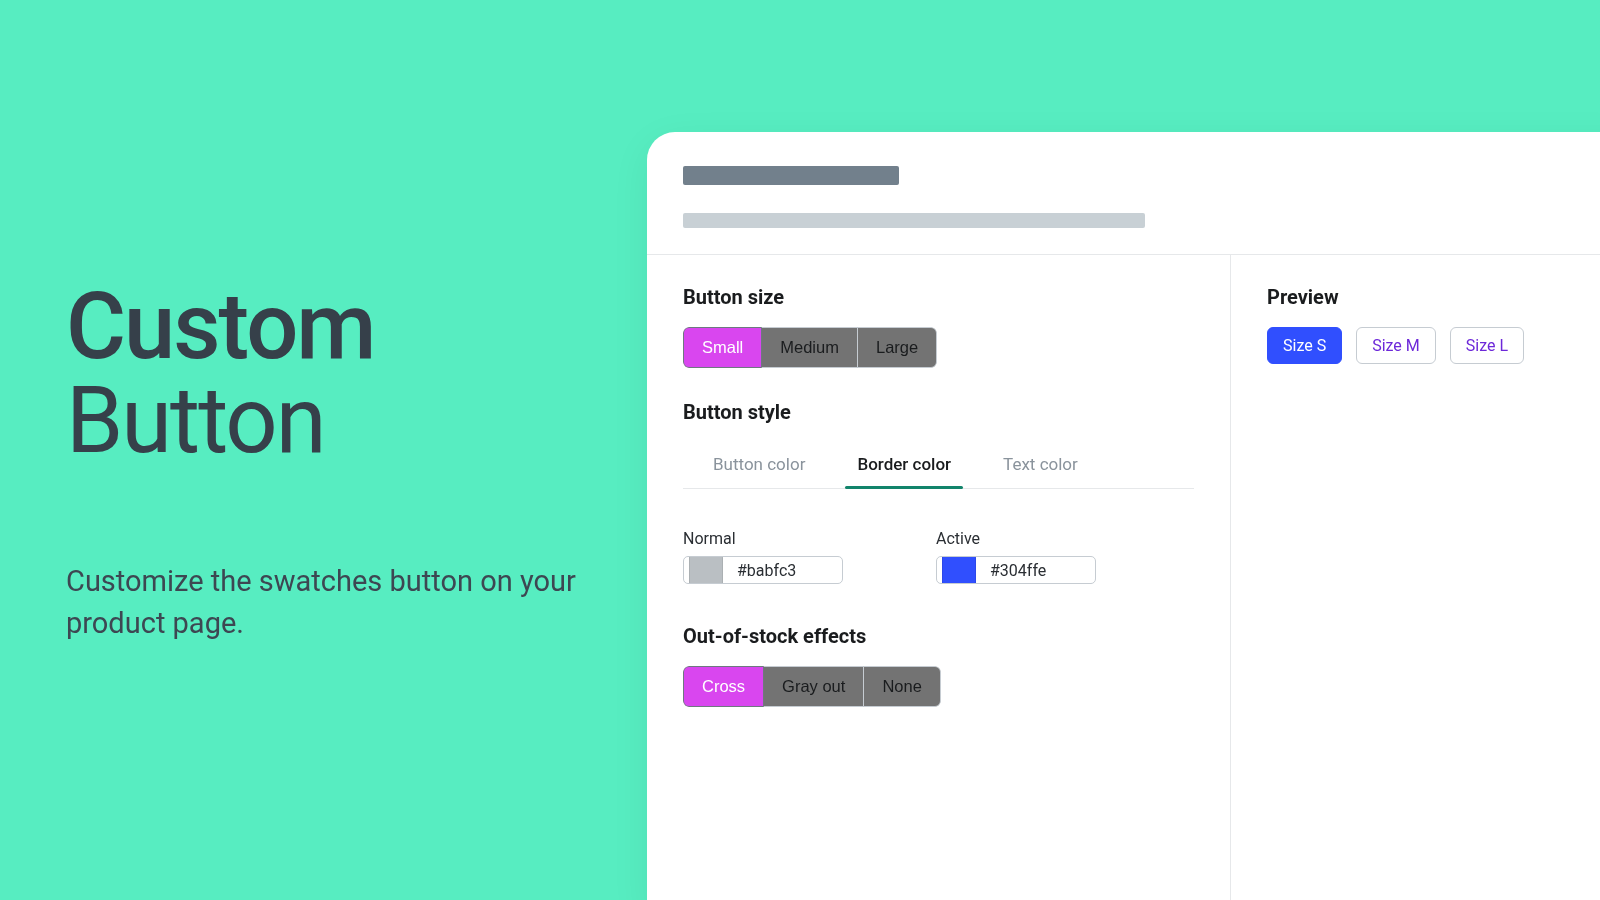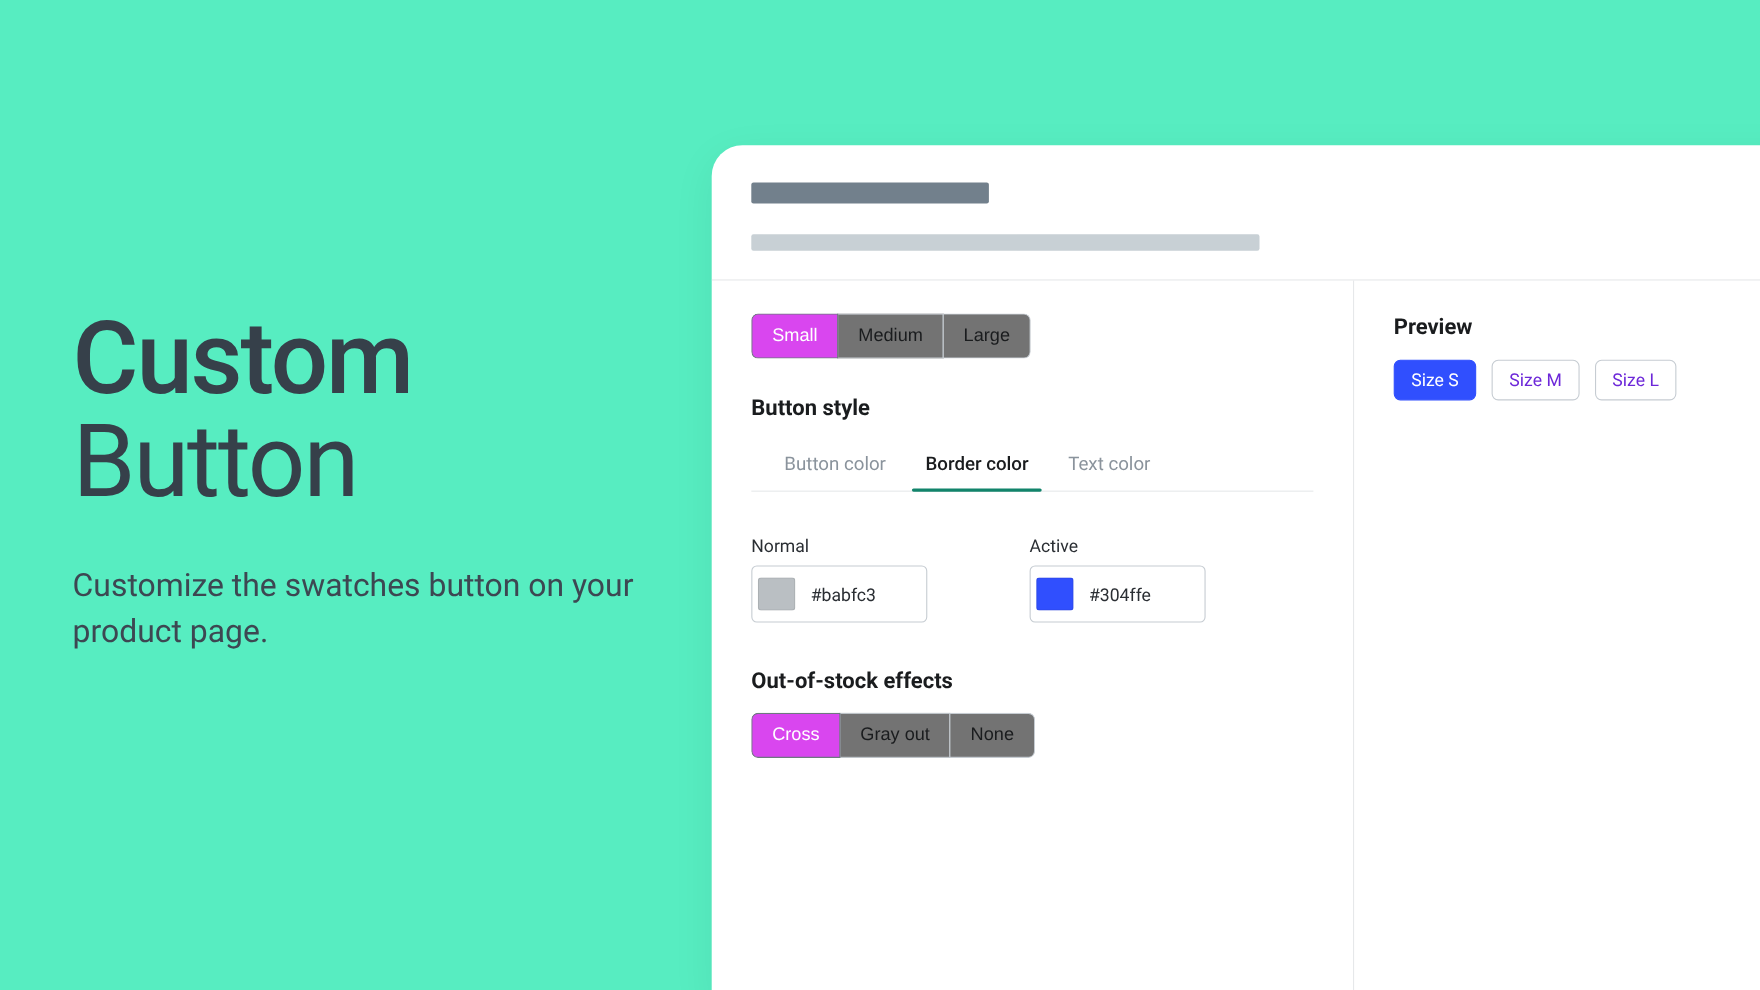--- a/index.html
+++ b/index.html
@@ -17,21 +17,21 @@
     font-size: 92px;
     line-height: 1.02;
     font-weight: 500;
     letter-spacing: -2px;
   }
   .hero-title .bold {
     font-weight: 400;
     text-align: right;
   }
   .hero-sub {
-    margin-top: 44px;
+    margin-top: 92px;
     font-size: 29px;
     line-height: 1.45;
     color: #3d4752;
     font-weight: 400;
   }
 
   .app-window {
     position: absolute;
     left: 647px;
     top: 132px;
@@ -96,21 +96,21 @@
   .seg-btn.active {
     background: #d946ef;
     color: #fff;
     border-color: #6e7880;
     position: relative;
     z-index: 1;
   }
 
   .tabs {
     display: flex;
-    gap: 32px;
+    gap: 48px;
     border-bottom: 1px solid #e6e8ea;
     margin-top: 14px;
     padding-left: 28px;
   }
   .tab {
     padding: 12px 2px 14px 2px;
     font-size: 17px;
     color: #8a939c;
     cursor: pointer;
     position: relative;
@@ -137,21 +137,21 @@
   .field-label {
     font-size: 16px;
     color: #2a2e33;
     margin-bottom: 8px;
   }
   .color-input {
     display: flex;
     align-items: center;
     border: 1px solid #c6ccd2;
     border-radius: 5px;
-    height: 52px;
+    height: 28px;
     width: 160px;
     overflow: hidden;
   }
   .swatch {
     width: 34px; height: 30px;
     margin: 0 0 0 5px;
     border-radius: 3px;
     border: 1px solid rgba(0,0,0,0.08);
   }
   .color-text {
@@ -195,20 +195,21 @@
   <div class="skeleton-area">
     <div class="sk-bar-1"></div>
     <div class="sk-bar-2"></div>
   </div>
 
   <div class="content">
 
     <div class="settings-col">
 
       
+      <div class="section-title">Button size</div>
       <div class="seg-group">
         <button class="seg-btn active">Small</button>
         <button class="seg-btn">Medium</button>
         <button class="seg-btn">Large</button>
       </div>
 
       <div class="spacer-32"></div>
 
       
       <div class="section-title">Button style</div>

